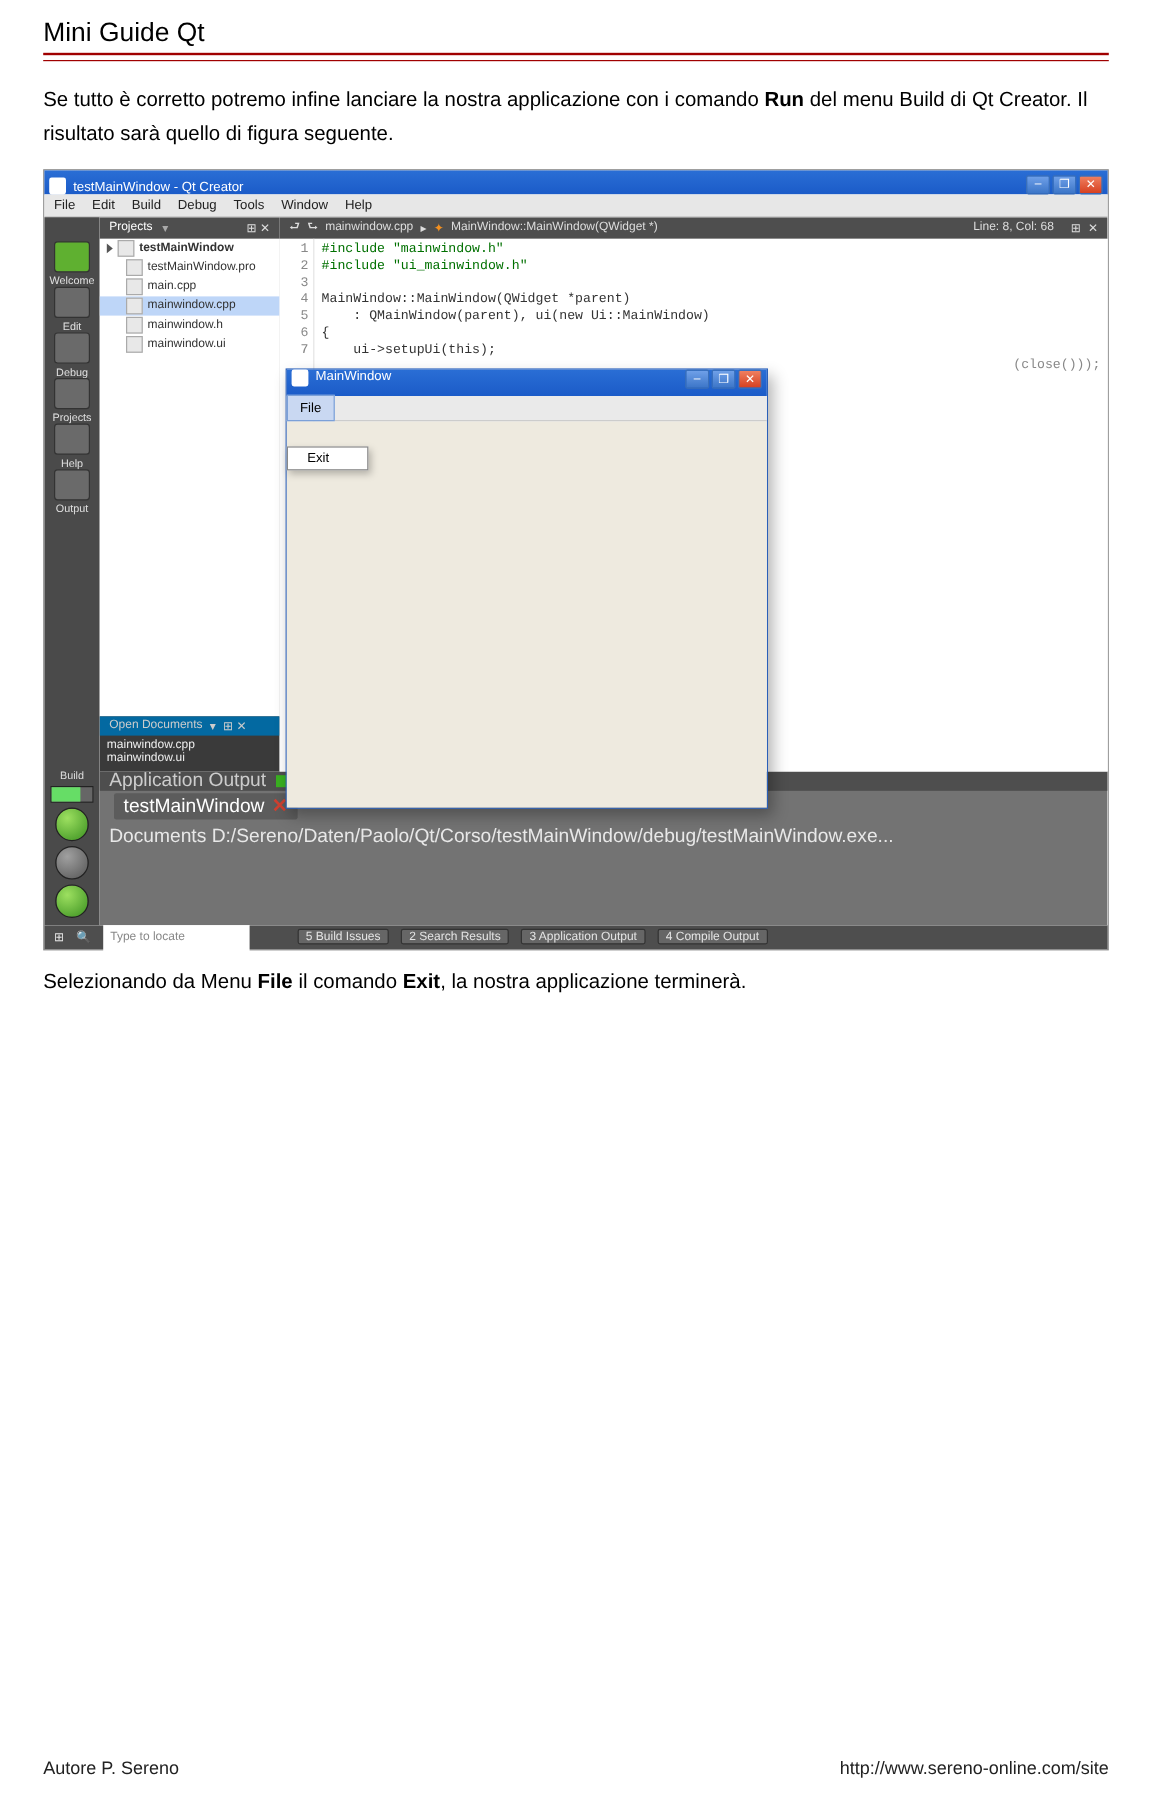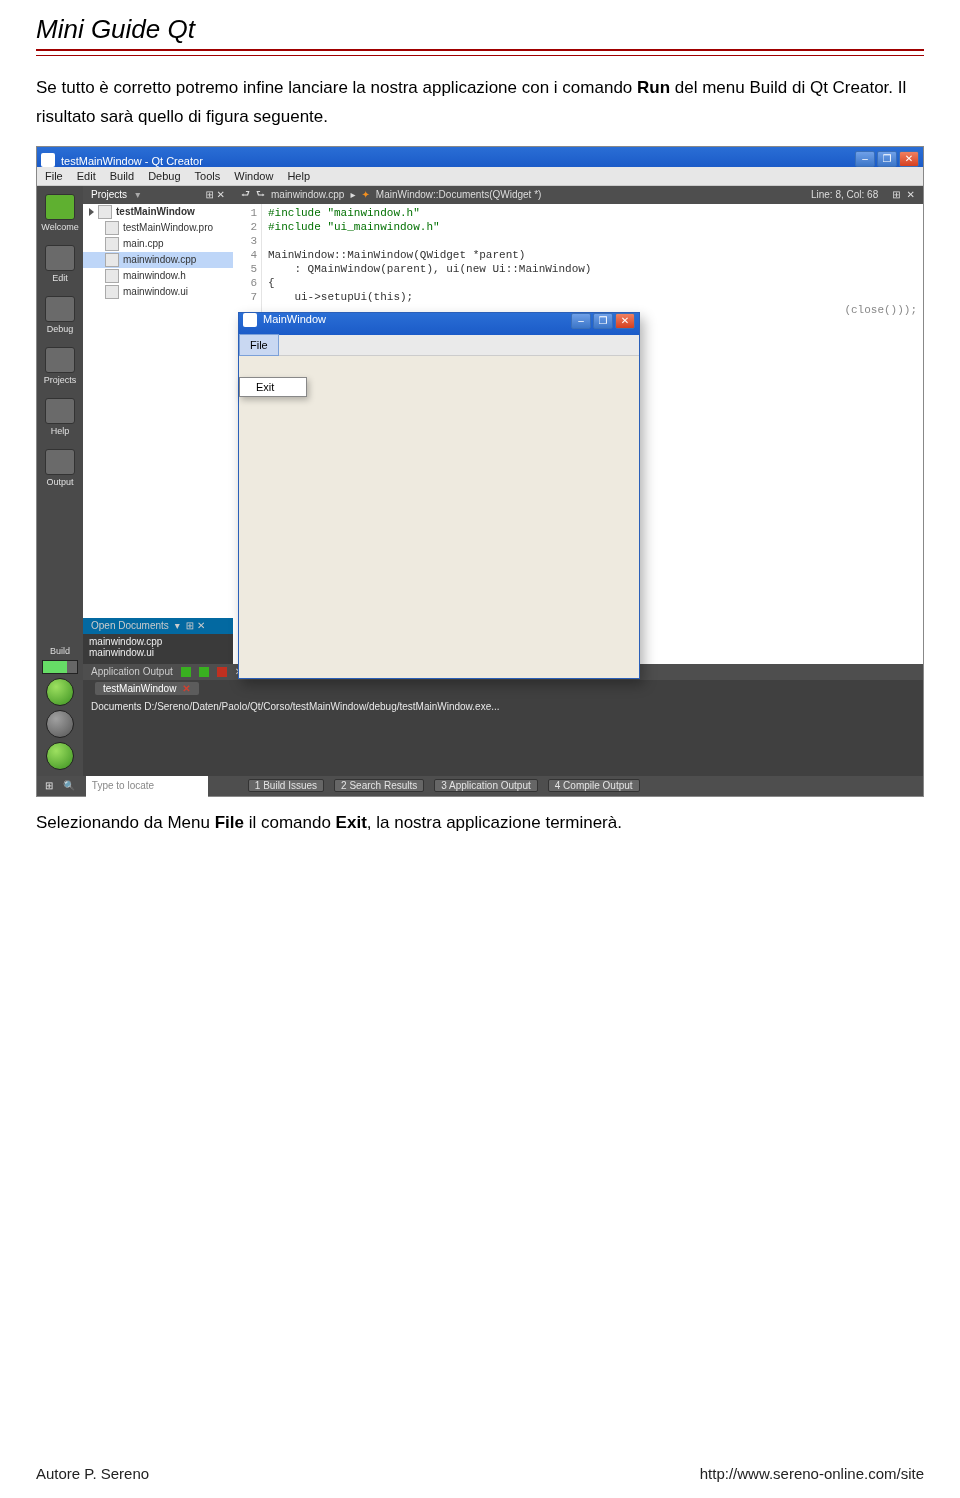--- a/index.html
+++ b/index.html
@@ -1,31 +1,31 @@
 <!DOCTYPE html>
 <html><head>
 <meta charset="utf-8">
 <style>
   body{margin:0;background:#fff;font-family:Arial,Helvetica,sans-serif;font-size:16px;color:#000}
   .page{width:960px;min-height:1498px;margin:0 auto;padding:14px 36px 24px;box-sizing:border-box;position:relative}
-  .top-title{font-style:italic;font-size:26px;padding-bottom:4px}
+  .top-title{font-size:22px;padding-bottom:4px}
   .dbl{height:4px;border-top:2px solid #a00000;border-bottom:1px solid #a00000;margin-bottom:18px}
   h2{font-size:26px;margin:10px 0 14px}
   p{line-height:1.7;font-size:17px;margin:0 0 14px}
   .bold{font-weight:700}
   .shot{border:1px solid #888;margin:4px 0 12px;font-family:Tahoma,Verdana,sans-serif;font-size:11px}
   .titlebar-outer{background:linear-gradient(#2a6ed5,#1b5bc8);color:#fff;display:flex;align-items:flex-end;height:20px;padding:0 4px}
   .titlebar-outer .ticon{width:14px;height:14px;background:#fff;border-radius:2px;margin-right:6px}
   .titlebar-outer .ttext{flex:1;font-size:11px}
   .winbtns{display:flex;gap:2px}
   .winbtn{width:18px;height:14px;border:1px solid #3a6fb8;border-radius:2px;display:flex;align-items:center;justify-content:center;font-size:10px;color:#fff;background:linear-gradient(#6fa0e8,#3c76c8)}
   .winbtn.close{background:linear-gradient(#f08060,#d64020)}
   .menubar-outer{height:18px;background:#e7e7e7;display:flex;align-items:center;gap:14px;padding:0 8px;color:#222;font-size:11px;border-bottom:1px solid #ccc}
   .ide-body{display:flex;height:590px;background:#fff;position:relative}
-  .sidebar{width:46px;background:#4a4a4a;display:flex;flex-direction:column;align-items:center;padding-top:8px;gap:13px}
+  .sidebar{width:46px;background:#4a4a4a;display:flex;flex-direction:column;align-items:center;padding-top:20px;gap:0}
   .side-item{width:40px;display:flex;flex-direction:column;align-items:center;color:#e0e0e0;font-size:9px;text-align:center;gap:2px}
   .side-icon{width:28px;height:24px;background:#6a6a6a;border:1px solid #333;border-radius:3px}
   .side-icon.qt{background:#5fb030}
   .spacer{flex:1}
   .build-block{width:40px;display:flex;flex-direction:column;align-items:center;gap:4px;padding-bottom:6px}
   .progress{width:34px;height:12px;border:1px solid #222;background:#666}
   .progress .fill{height:100%;width:70%;background:#6d6}
   .round{width:26px;height:26px;border-radius:50%;border:1px solid #222}
   .round.green{background:radial-gradient(circle at 35% 30%,#9de060,#3a9020)}
   .round.grey{background:radial-gradient(circle at 35% 30%,#a0a0a0,#555)}
@@ -45,21 +45,21 @@
   .codehdr .wrench{color:#f39020}
   .codehdr .r{margin-left:auto}
   .codearea{flex:1;background:#fff;display:flex;font-family:"Courier New",monospace;font-size:11px;position:relative}
   .gutter{width:24px;text-align:right;padding:2px 4px 0 0;color:#888;border-right:1px solid #e4e4e4;line-height:14px}
   .code{padding:2px 0 0 6px;line-height:14px;white-space:pre;color:#333}
   .k-inc{color:#007000}
   .k-close{color:#888;position:absolute;right:6px;top:100px}
   .opendocs{height:46px;background:#3a3a3a;color:#ccc;font-size:10px}
   .opendocs .hdr{height:16px;background:#0369a1;display:flex;align-items:center;padding:0 8px;gap:6px}
   .opendocs .list{padding:2px 6px;color:#eee}
-  .apanel{background:#404040;color:#ccc;font-size:10px}
+  .apanel{background:#737373;color:#ccc;font-size:16px}
   .apanel .hdr{height:16px;background:#4e4e4e;display:flex;align-items:center;padding:0 8px;gap:8px}
   .apanel .hdr .flag-g{width:10px;height:10px;background:#39b020;display:inline-block}
   .apanel .hdr .flag-r{width:10px;height:10px;background:#c03020;display:inline-block}
   .apanel .tab{background:#5c5c5c;color:#fff;padding:1px 8px;margin:2px 12px;display:inline-block;border-radius:2px}
   .apanel .tab .x{color:#d04030;margin-left:6px;font-weight:700}
   .apanel .out{padding:4px 8px;color:#e8e8e8}
   .bottom-bar{height:20px;background:#4e4e4e;color:#e4e4e4;display:flex;align-items:center;gap:10px;padding:0 8px;font-size:10px}
   .bottom-bar .search{background:#fff;color:#888;padding:18px 6px;border-radius:2px;width:110px}
   .bottom-bar .btn{background:#666;border:1px solid #333;padding:0 6px;border-radius:2px}
   
@@ -197,21 +197,21 @@
                 </div>
               </div>
 
               <div class="codecol">
                 <div class="codehdr">
                   <span>⮐</span>
                   <span>⮑</span>
                   <span>mainwindow.cpp</span>
                   <span>▸</span>
                   <span class="wrench">✦</span>
-                  <span>MainWindow::Documents(QWidget *)</span>
+                  <span>MainWindow::MainWindow(QWidget *)</span>
                   <span class="r">Line: 8, Col: 68</span>
                   <span style="margin-left:8px">⊞</span>
                   <span>✕</span>
                 </div>
                 <div class="codearea">
                   <div class="gutter">1<br>2<br>3<br>4<br>5<br>6<br>7</div>
                   <div class="code"><span class="k-inc">#include "mainwindow.h"</span>
 <span class="k-inc">#include "ui_mainwindow.h"</span>
 <span></span>
 <span>MainWindow::MainWindow(QWidget *parent)</span>
@@ -257,21 +257,21 @@
           <div class="app-body"></div>
         </div>
       </div>
     </div>
 
     <div class="bottom-bar">
       <span>⊞</span>
       <span style="color:#ccc">🔍</span>
       <span class="search" title="Type to locate">Type to locate</span>
       <span style="flex:0 0 20px"></span>
-      <span class="btn">1  Build Issues</span>
+      <span class="btn">5  Build Issues</span>
       <span class="btn">2  Search Results</span>
       <span class="btn">3  Application Output</span>
       <span class="btn">4  Compile Output</span>
     </div>
   </div>
 
   <p>
     <span>Selezionando  da Menu </span><span class="bold">File</span><span> il comando </span><span class="bold">Exit</span><span>, la nostra applicazione terminerà.</span>
   </p>
 

